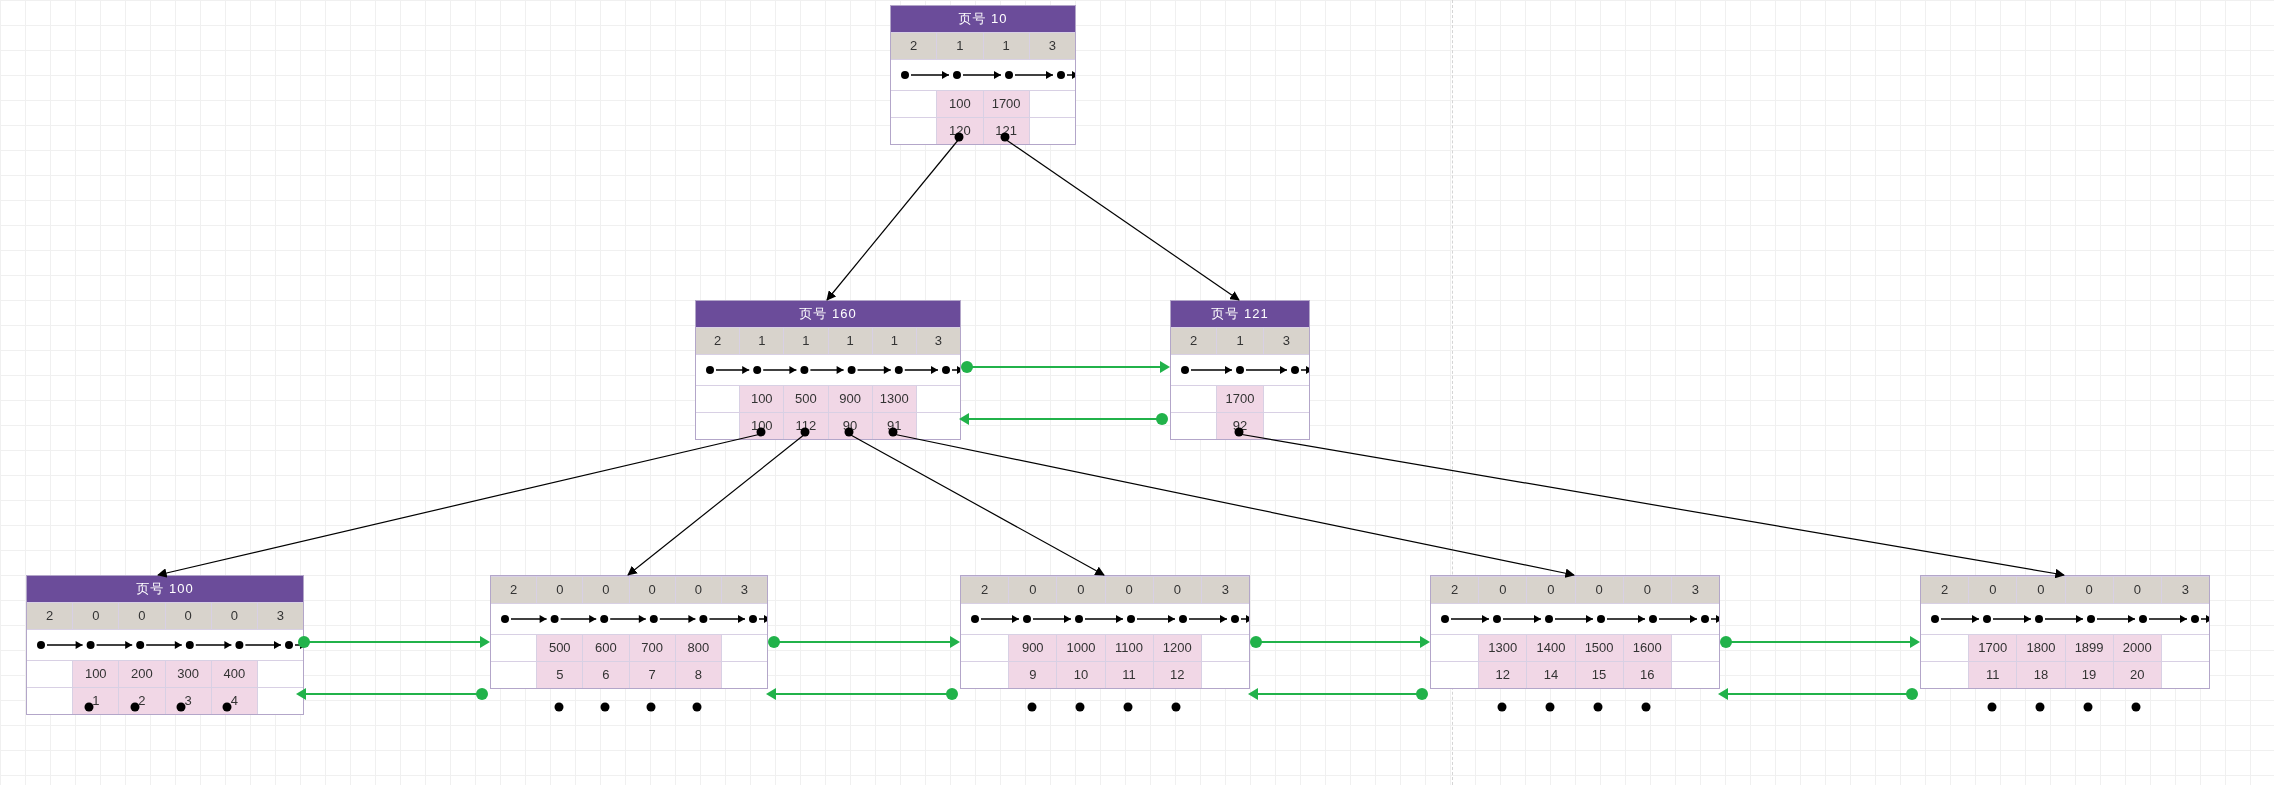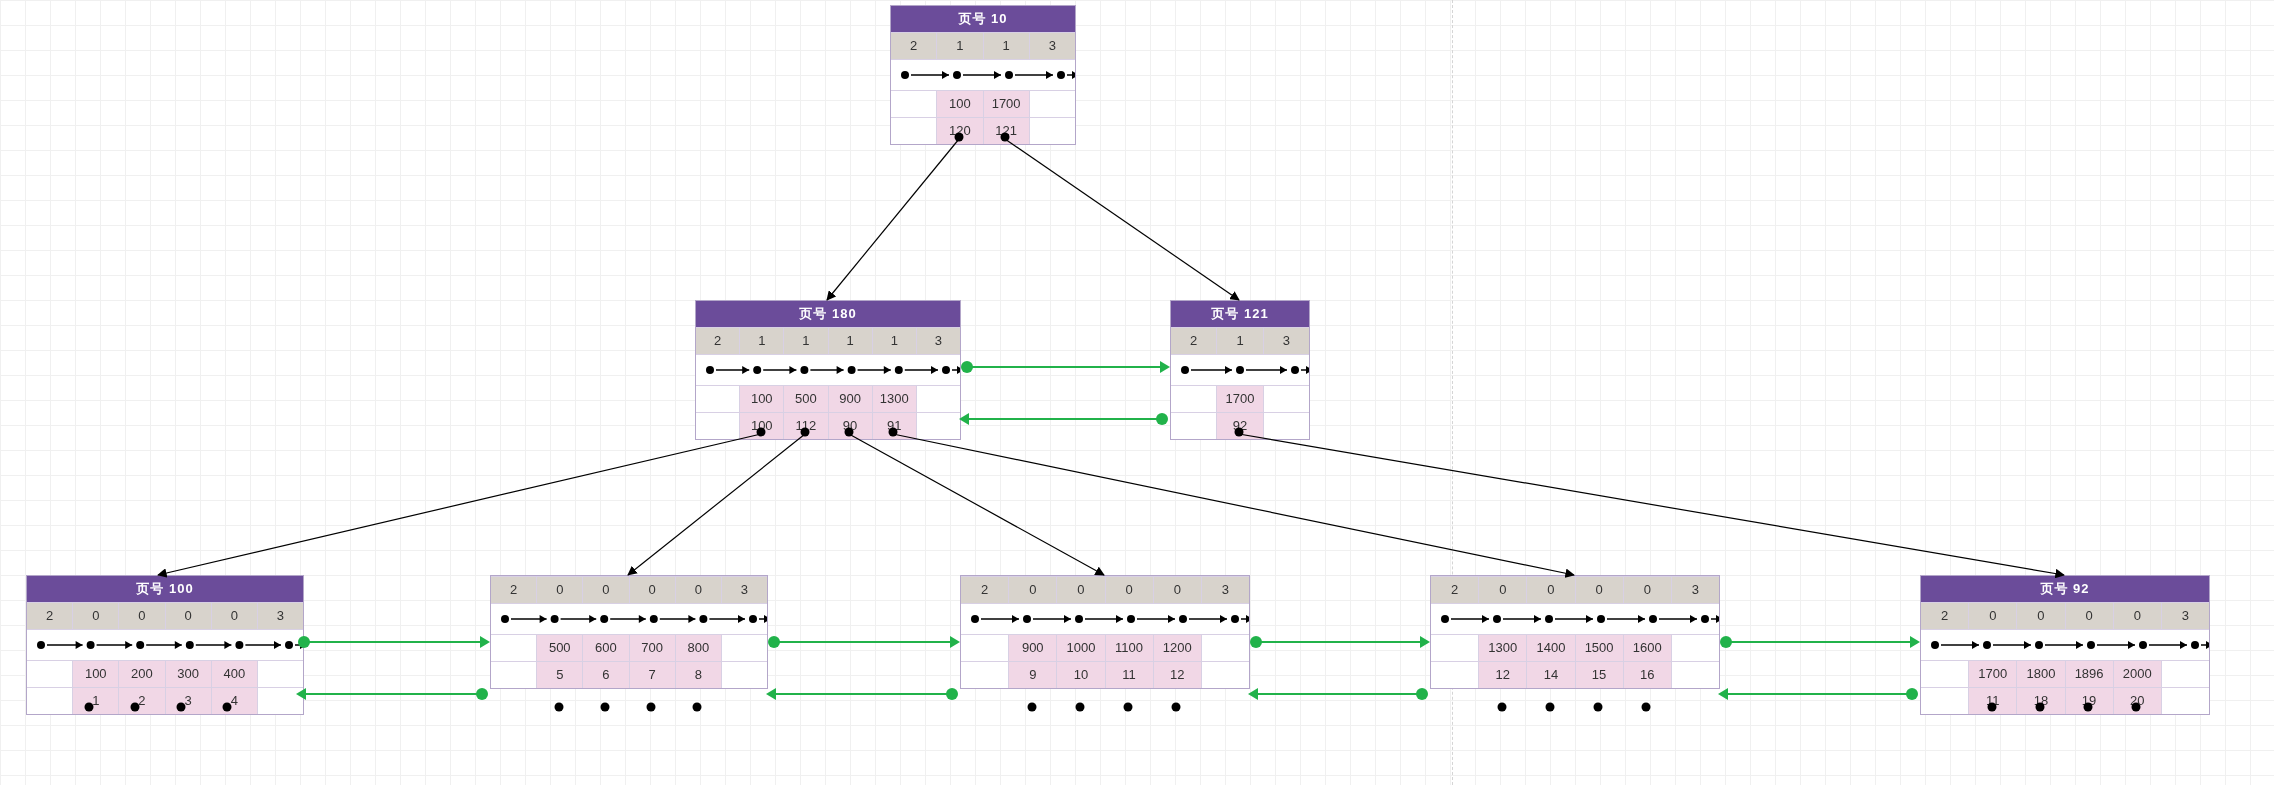--- a/index.html
+++ b/index.html
@@ -38,21 +38,21 @@
     border: 1px solid #b3a6c9;
     background: #fff;
     box-shadow: 0 0 0 rgba(0,0,0,0);
   }
   .node .title {
     height: 26px;
     line-height: 26px;
     text-align: center;
     background: #6b4c9a;
     color: #fff;
-    font-weight: 700;
+    font-weight: 400;
     letter-spacing: 1px;
   }
   .row {
     display: flex;
   }
   .cell {
     flex: 1 1 0;
     height: 26px;
     line-height: 26px;
     text-align: center;
@@ -166,21 +166,21 @@
         <div class="cell empty"></div>
       </div>
       <div class="row ptrs">
         <div class="cell empty"></div>
         <div class="cell">120</div>
         <div class="cell">121</div>
         <div class="cell empty"></div>
       </div>
     </div>
     <div class="node" style="left: 695px; top: 300px; width: 264px;">
-      <div class="title">页号 180</div>
+      <div class="title">页号 160</div>
       <div class="row types">
         <div class="cell">2</div>
         <div class="cell">1</div>
         <div class="cell">1</div>
         <div class="cell">1</div>
         <div class="cell">1</div>
         <div class="cell">3</div>
       </div>
       <div class="chain">
         <svg width="264" height="30">
@@ -439,21 +439,20 @@
       <div class="row ptrs">
         <div class="cell empty"></div>
         <div class="cell">12</div>
         <div class="cell">14</div>
         <div class="cell">15</div>
         <div class="cell">16</div>
         <div class="cell empty"></div>
       </div>
     </div>
     <div class="node" style="left: 1920px; top: 575px; width: 288px;">
-      <div class="title">页号 92</div>
       <div class="row types">
         <div class="cell">2</div>
         <div class="cell">0</div>
         <div class="cell">0</div>
         <div class="cell">0</div>
         <div class="cell">0</div>
         <div class="cell">3</div>
       </div>
       <div class="chain">
         <svg width="288" height="30">
@@ -474,21 +473,21 @@
           <polygon points="266,15 259,11 259,19" fill="#000"></polygon>
           <circle cx="274" cy="15" r="4" fill="#000"></circle>
           <line x1="280" y1="15" x2="292" y2="15" stroke="#000" stroke-width="1.5"></line>
           <polygon points="292,15 285,11 285,19" fill="#000"></polygon>
         </svg>
       </div>
       <div class="row keys">
         <div class="cell empty"></div>
         <div class="cell">1700</div>
         <div class="cell">1800</div>
-        <div class="cell">1896</div>
+        <div class="cell">1899</div>
         <div class="cell">2000</div>
         <div class="cell empty"></div>
       </div>
       <div class="row ptrs">
         <div class="cell empty"></div>
         <div class="cell">11</div>
         <div class="cell">18</div>
         <div class="cell">19</div>
         <div class="cell">20</div>
         <div class="cell empty"></div>

